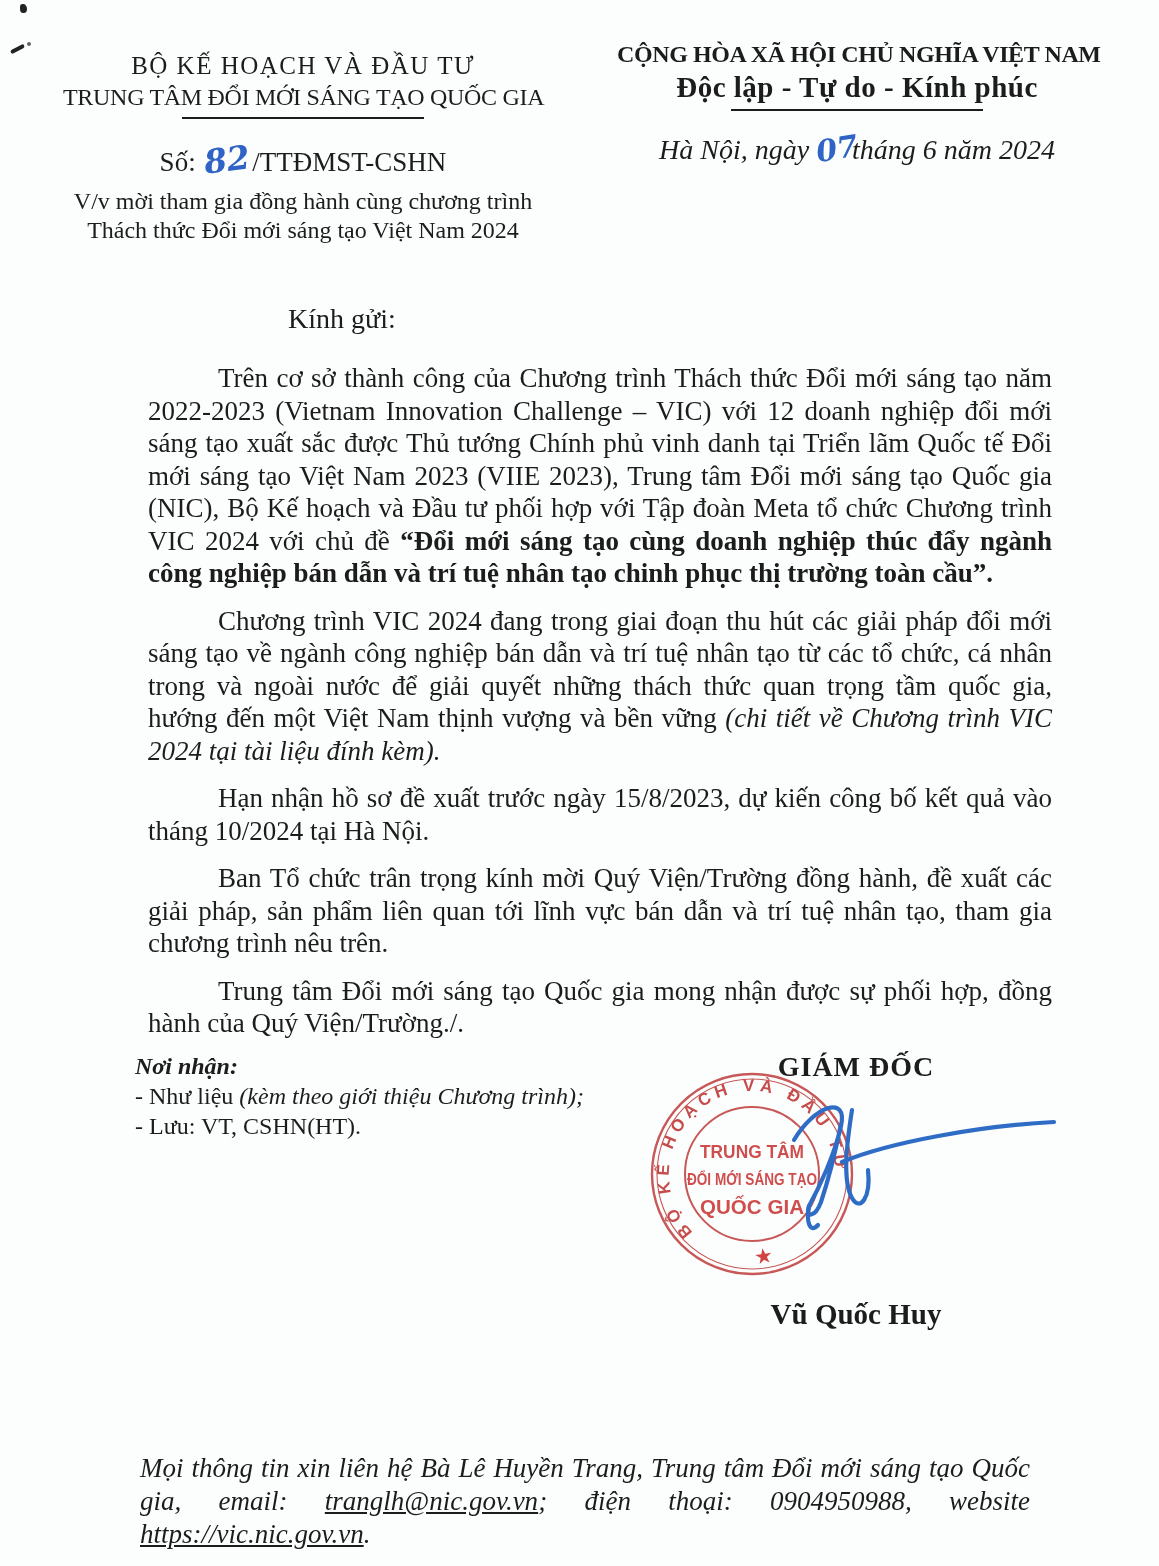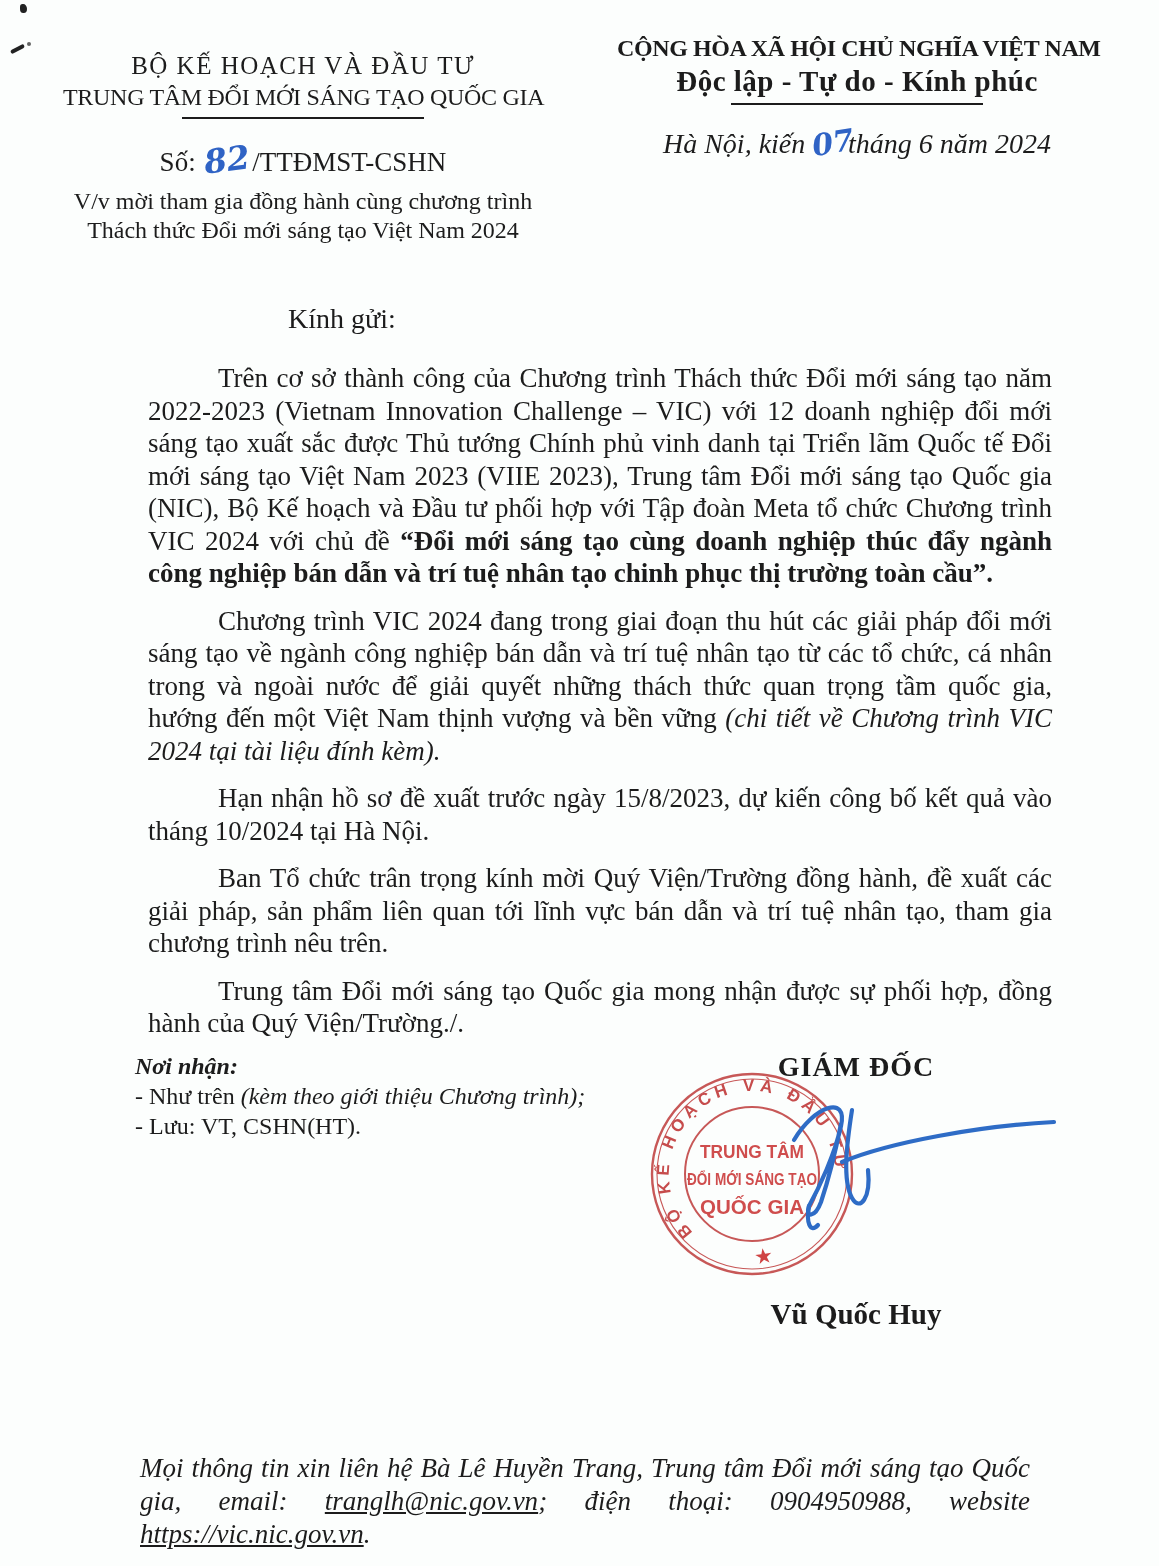--- a/index.html
+++ b/index.html
@@ -19,21 +19,21 @@
     position:absolute;left:63px;top:50px;width:480px;
     text-align:center;
   }
   .org-parent{font-size:25px;letter-spacing:1.5px;line-height:32px;}
   .org-name{font-size:24px;font-weight:normal;letter-spacing:-0.3px;line-height:30px;white-space:nowrap;}
   .rule{height:2px;background:#1c1c1c;margin:5px auto 0;}
   .rule-left{width:242px;}
   .doc-number{margin-top:22px;font-size:27px;line-height:38px;white-space:nowrap;}
   .subject{font-size:24px;line-height:29px;margin-top:6px;}
   .hdr-right{
-    position:absolute;left:617px;top:32px;width:480px;
+    position:absolute;left:617px;top:38px;width:480px;
     text-align:center;
   }
   .motto1{font-size:24px;font-weight:bold;letter-spacing:-0.4px;line-height:32px;white-space:nowrap;}
   .motto2{font-size:29px;font-weight:bold;letter-spacing:0.5px;line-height:34px;}
   .rule-right{width:252px;}
   .date-line{margin-top:20px;font-size:28px;font-style:italic;white-space:nowrap;}
   .hw{
     display:inline-block;
     font-family:"DejaVu Serif", serif;
     font-style:italic;font-weight:600;
@@ -94,36 +94,36 @@
     <div class="subject">
       <div>V/v mời tham gia đồng hành cùng chương trình</div>
       <div>Thách thức Đổi mới sáng tạo Việt Nam 2024</div>
     </div>
   </div>
 
   <div class="hdr-right">
     <div class="motto1">CỘNG HÒA XÃ HỘI CHỦ NGHĨA VIỆT NAM</div>
     <div class="motto2">Độc lập - Tự do - Kính phúc</div>
     <div class="rule rule-right"></div>
-    <div class="date-line"><span>Hà Nội, kiến </span><span class="hw hw-day">07</span><span>tháng 6 năm 2024</span></div>
+    <div class="date-line"><span>Hà Nội, ngày </span><span class="hw hw-day">07</span><span>tháng 6 năm 2024</span></div>
   </div>
 
   <div class="salutation">Kính gửi:</div>
 
   <div class="doc-body">
     <p><span>Trên cơ sở thành công của Chương trình Thách thức Đổi mới sáng tạo năm 2022-2023 (Vietnam Innovation Challenge – VIC) với 12 doanh nghiệp đổi mới sáng tạo xuất sắc được Thủ tướng Chính phủ vinh danh tại Triển lãm Quốc tế Đổi mới sáng tạo Việt Nam 2023 (VIIE 2023), Trung tâm Đổi mới sáng tạo Quốc gia (NIC), Bộ Kế hoạch và Đầu tư phối hợp với Tập đoàn Meta tổ chức Chương trình VIC 2024 với chủ đề </span><span class="b">“Đổi mới sáng tạo cùng doanh nghiệp thúc đẩy ngành công nghiệp bán dẫn và trí tuệ nhân tạo chinh phục thị trường toàn cầu”.</span></p>
     <p><span>Chương trình VIC 2024 đang trong giai đoạn thu hút các giải pháp đổi mới sáng tạo về ngành công nghiệp bán dẫn và trí tuệ nhân tạo từ các tổ chức, cá nhân trong và ngoài nước để giải quyết những thách thức quan trọng tầm quốc gia, hướng đến một Việt Nam thịnh vượng và bền vững </span><span class="i">(chi tiết về Chương trình VIC 2024 tại tài liệu đính kèm).</span></p>
     <p>Hạn nhận hồ sơ đề xuất trước ngày 15/8/2023, dự kiến công bố kết quả vào tháng 10/2024 tại Hà Nội.</p>
     <p>Ban Tổ chức trân trọng kính mời Quý Viện/Trường đồng hành, đề xuất các giải pháp, sản phẩm liên quan tới lĩnh vực bán dẫn và trí tuệ nhân tạo, tham gia chương trình nêu trên.</p>
     <p>Trung tâm Đổi mới sáng tạo Quốc gia mong nhận được sự phối hợp, đồng hành của Quý Viện/Trường./.</p>
   </div>
 
   <div class="recipients">
     <div class="recip-label">Nơi nhận:</div>
-    <div class="recip-item"><span>- Như trên </span><span class="i">(kèm theo giới thiệu Chương trình);</span></div>
+    <div class="recip-item"><span>- Như liệu </span><span class="i">(kèm theo giới thiệu Chương trình);</span></div>
     <div class="recip-item">- Lưu: VT, CSHN(HT).</div>
   </div>
 
   <div class="sign-title">GIÁM ĐỐC</div>
   <div class="sign-name">Vũ Quốc Huy</div>
 
   <svg class="stamp-svg" width="212" height="212" viewBox="0 0 212 212">
     <g stroke="#c34a4a" fill="none">
       <circle cx="106" cy="106" r="100" stroke-width="2.4"></circle>
       <circle cx="106" cy="106" r="95" stroke-width="1.1"></circle>

